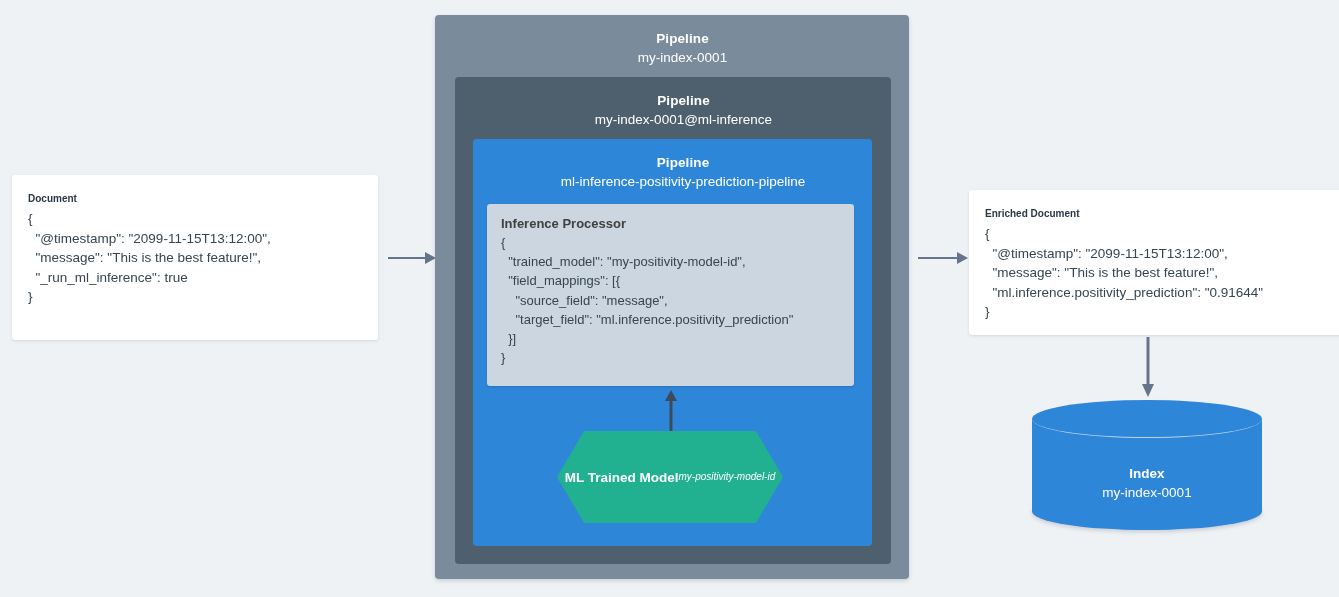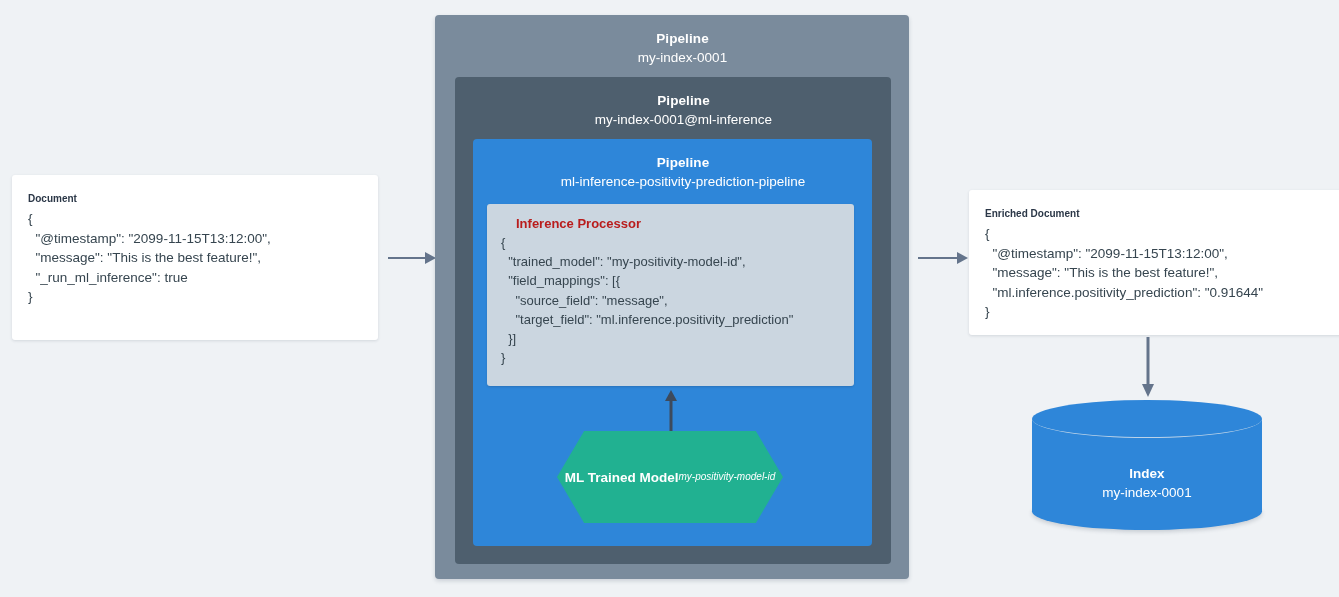--- a/index.html
+++ b/index.html
@@ -85,23 +85,22 @@
     left: 487px; top: 204px; width: 367px; height: 182px;
     background: #cbd6e0;
     border-radius: 3px;
     box-sizing: border-box;
     padding: 10px 14px;
     box-shadow: 0 1px 2px rgba(20,35,55,0.18);
   }
   .processor .title {
     font-weight: bold;
     font-size: 13px;
-    color: #b91c1c;
+    color: #404040;
     line-height: 19px;
-    margin-left: 15px;
   }
   .processor .line {
     font-size: 13px;
     color: #36454f;
     line-height: 19.2px;
     white-space: pre;
   }
 
   
   .hexagon {

